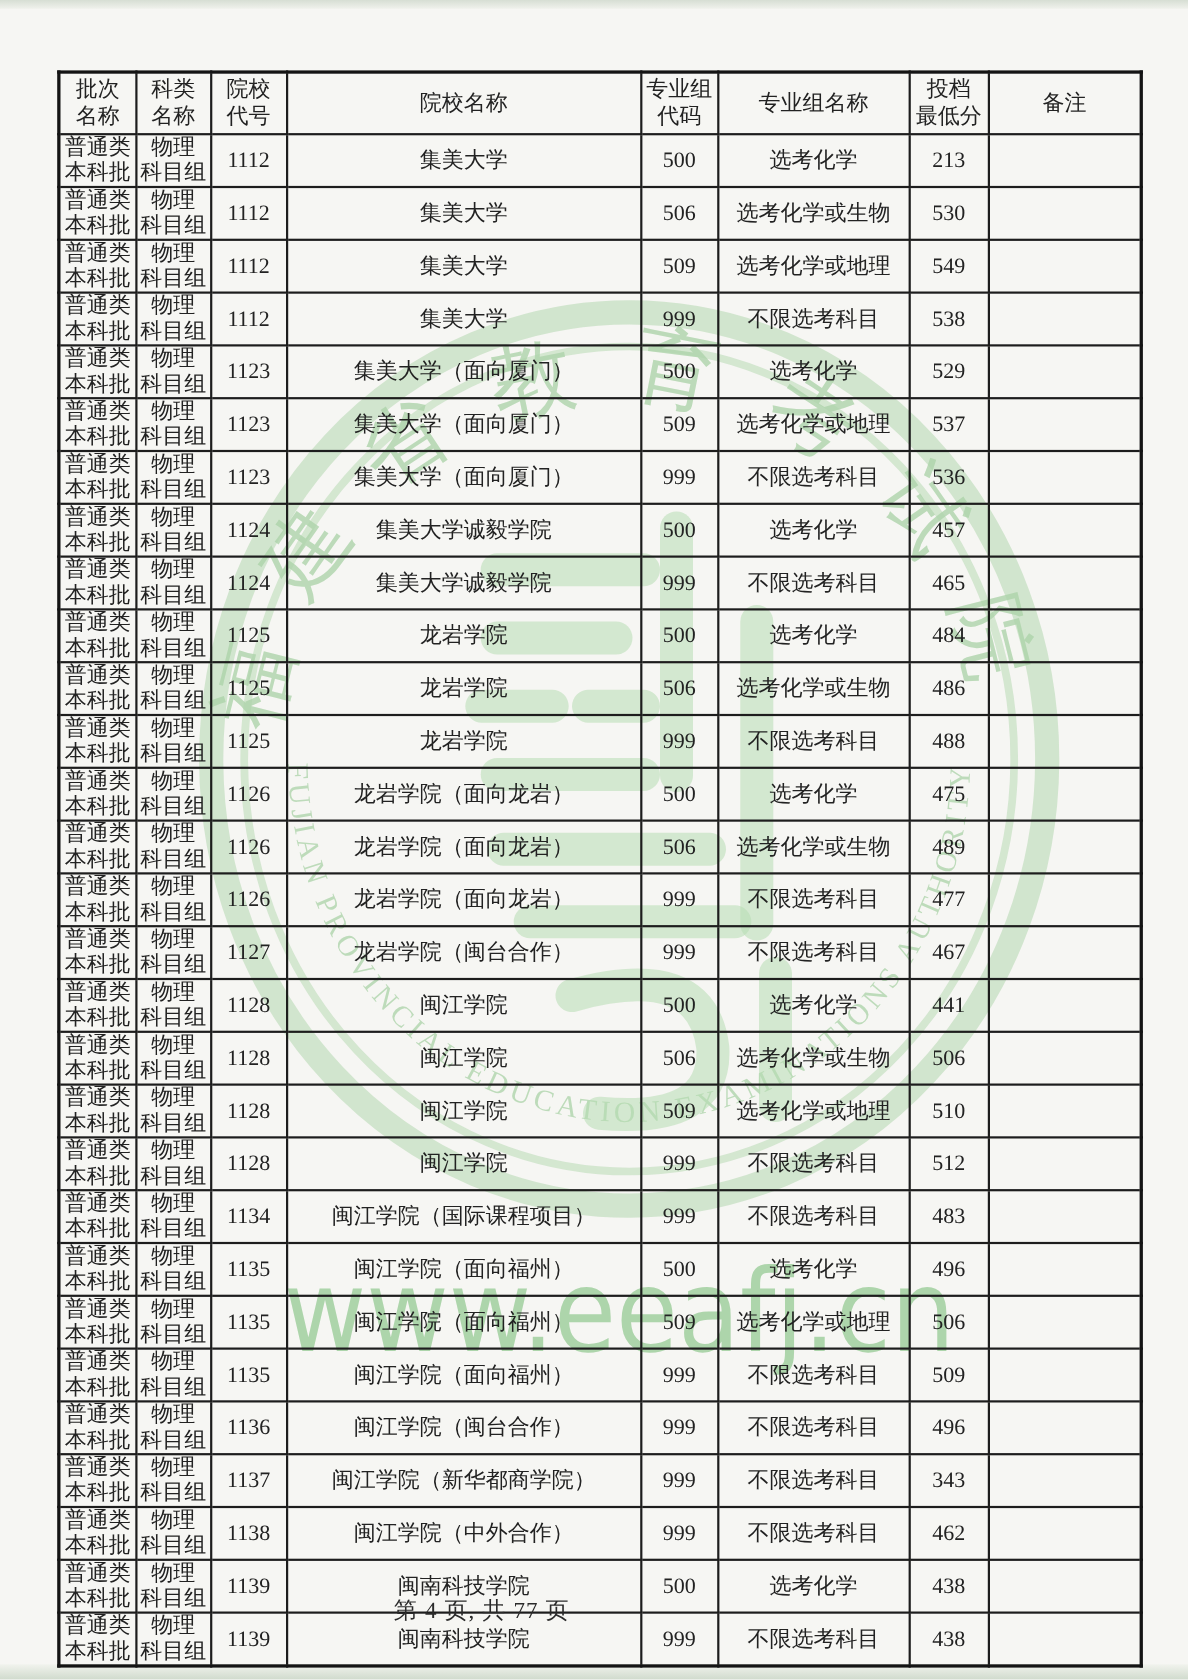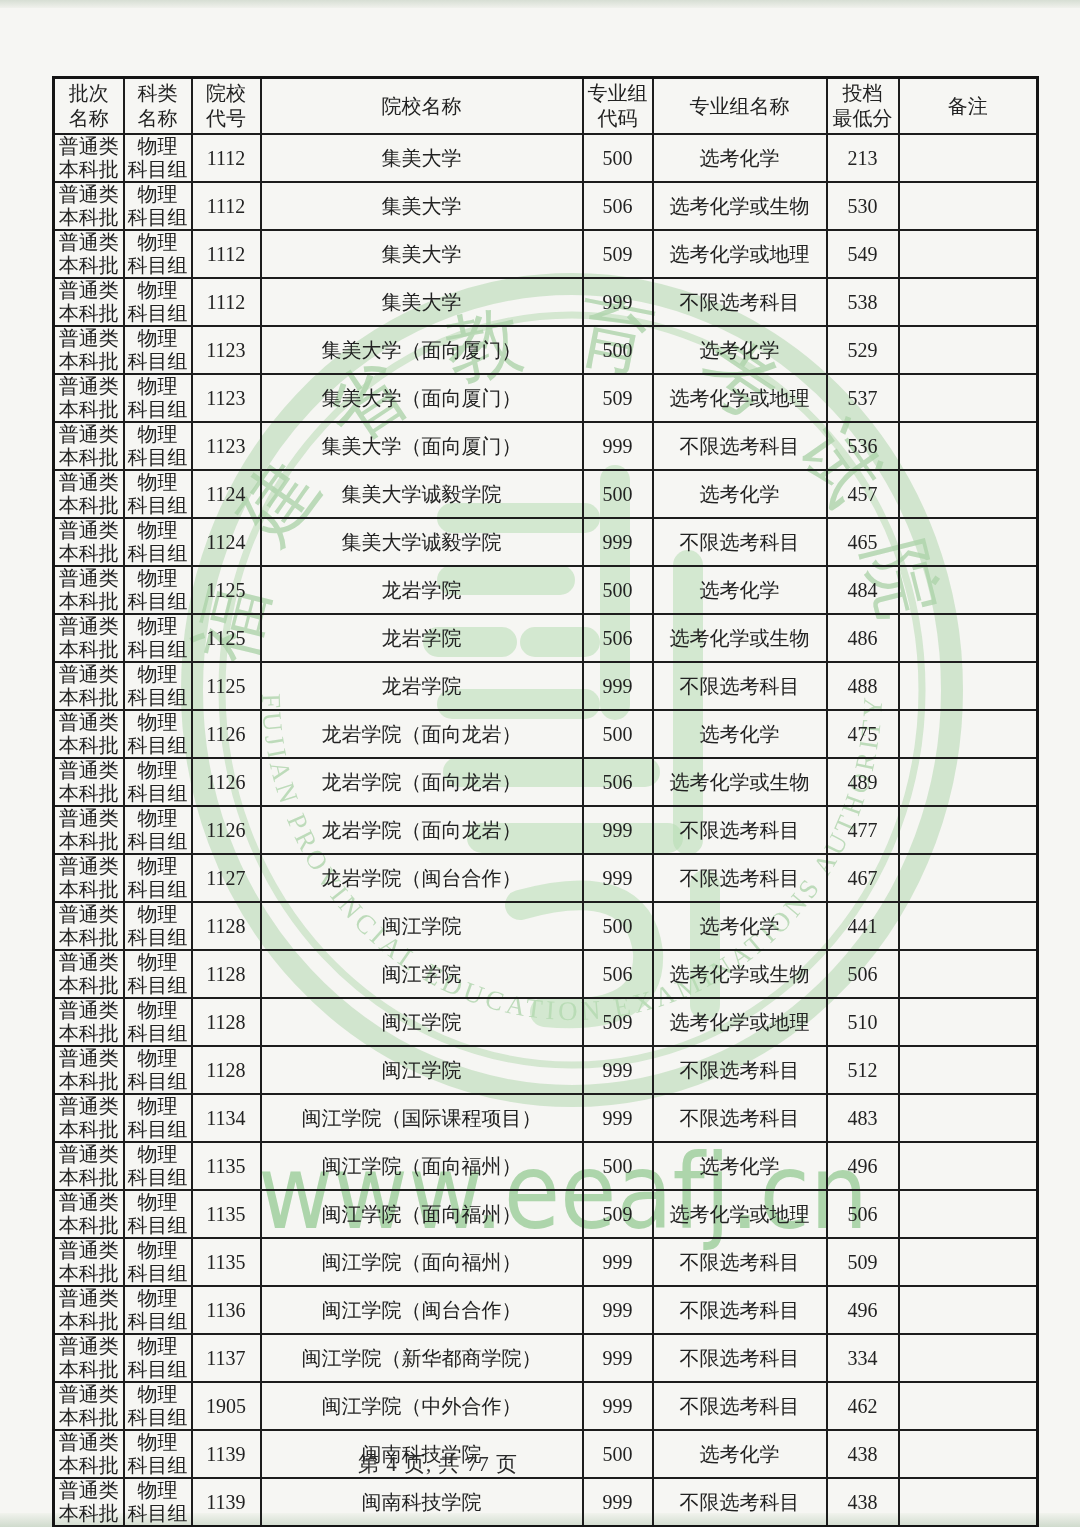--- a/index.html
+++ b/index.html
@@ -15,21 +15,21 @@
   .edge-bottom{bottom:0;height:14px;background:linear-gradient(#f0f2ec,#c9d6c6);opacity:.85;}
 
   svg.watermark{position:absolute;left:0;top:0;width:1080px;height:1527px;}
   .seal-ring{fill:none;stroke:#b2d7ae;}
   .seal-cjk{font-size:76px;letter-spacing:46px;fill:#aed4ab;opacity:.8;}
   .seal-en{font-size:27px;letter-spacing:4px;fill:#b0d5ad;opacity:.8;font-family:"Liberation Serif","DejaVu Serif",serif;}
   .seal-emblem{fill:none;stroke:#b7dcb3;stroke-width:30;stroke-linecap:round;opacity:.55;}
   .url-wm{fill:#9ccd9a;opacity:.8;font-family:"DejaVu Sans","Liberation Sans",sans-serif;}
 
   table.score-table{
-    position:absolute;left:52px;top:76px;width:984px;
+    position:absolute;left:52px;top:64px;width:984px;
     border-collapse:collapse;table-layout:fixed;
     background:transparent;
   }
   .score-table th,.score-table td{
     border:2px solid #1d1d1d;
     padding:0;color:#222;font-size:20px;line-height:1.15;
     text-align:center;vertical-align:middle;overflow:hidden;
   }
   table.score-table{border:3px solid #141414;}
   .score-table thead th{height:54px;font-weight:normal;line-height:1.25;}
@@ -433,30 +433,30 @@
 
   <tr>
     <td class="c-batch pre">普通类
 本科批</td>
     <td class="c-subject pre">物理
 科目组</td>
     <td class="c-code">1137</td>
     <td class="c-school">闽江学院（新华都商学院）</td>
     <td class="c-gcode">999</td>
     <td class="c-gname">不限选考科目</td>
-    <td class="c-score">334</td>
-    <td class="c-remark"></td>
-  </tr>
-
-  <tr>
-    <td class="c-batch pre">普通类
-本科批</td>
-    <td class="c-subject pre">物理
-科目组</td>
-    <td class="c-code">1905</td>
+    <td class="c-score">343</td>
+    <td class="c-remark"></td>
+  </tr>
+
+  <tr>
+    <td class="c-batch pre">普通类
+本科批</td>
+    <td class="c-subject pre">物理
+科目组</td>
+    <td class="c-code">1138</td>
     <td class="c-school">闽江学院（中外合作）</td>
     <td class="c-gcode">999</td>
     <td class="c-gname">不限选考科目</td>
     <td class="c-score">462</td>
     <td class="c-remark"></td>
   </tr>
 
   <tr>
     <td class="c-batch pre">普通类
 本科批</td>

